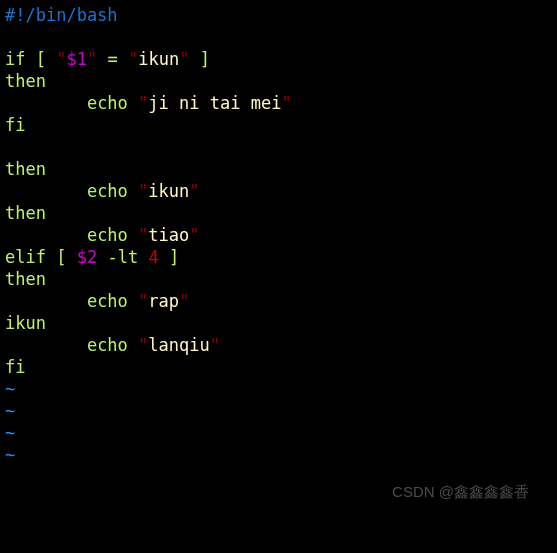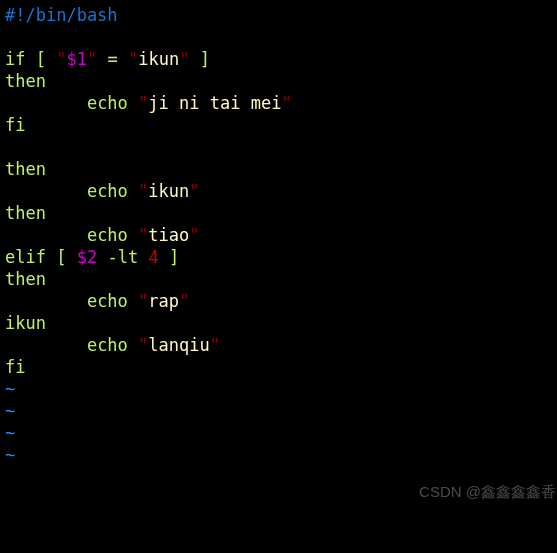--- a/index.html
+++ b/index.html
@@ -45,21 +45,21 @@
   .c-keyword   { color: #bef264; text-align: center; }        
   .c-var       { color: #CD00CD; }        
   .c-string    { color: #fef9c3; }        
   .c-quote     { color: #8B0000; }        
   .c-number    { color: #CD0000; }        
   .c-plain     { color: #CDCD00; }
   .c-tilde     { color: #1E90FF; }        
 
   .watermark {
     position: absolute;
-    right: 1px;
+    right: 28px;
     bottom: 6px;
     color: #5a5a5a;
     font-family: "Liberation Sans", sans-serif;
     font-size: 15px;
     white-space: nowrap;
     opacity: 0.85;
     pointer-events: none;
   }
   .watermark .wm-cjk {
     font-family: "DejaVu Sans", sans-serif;

